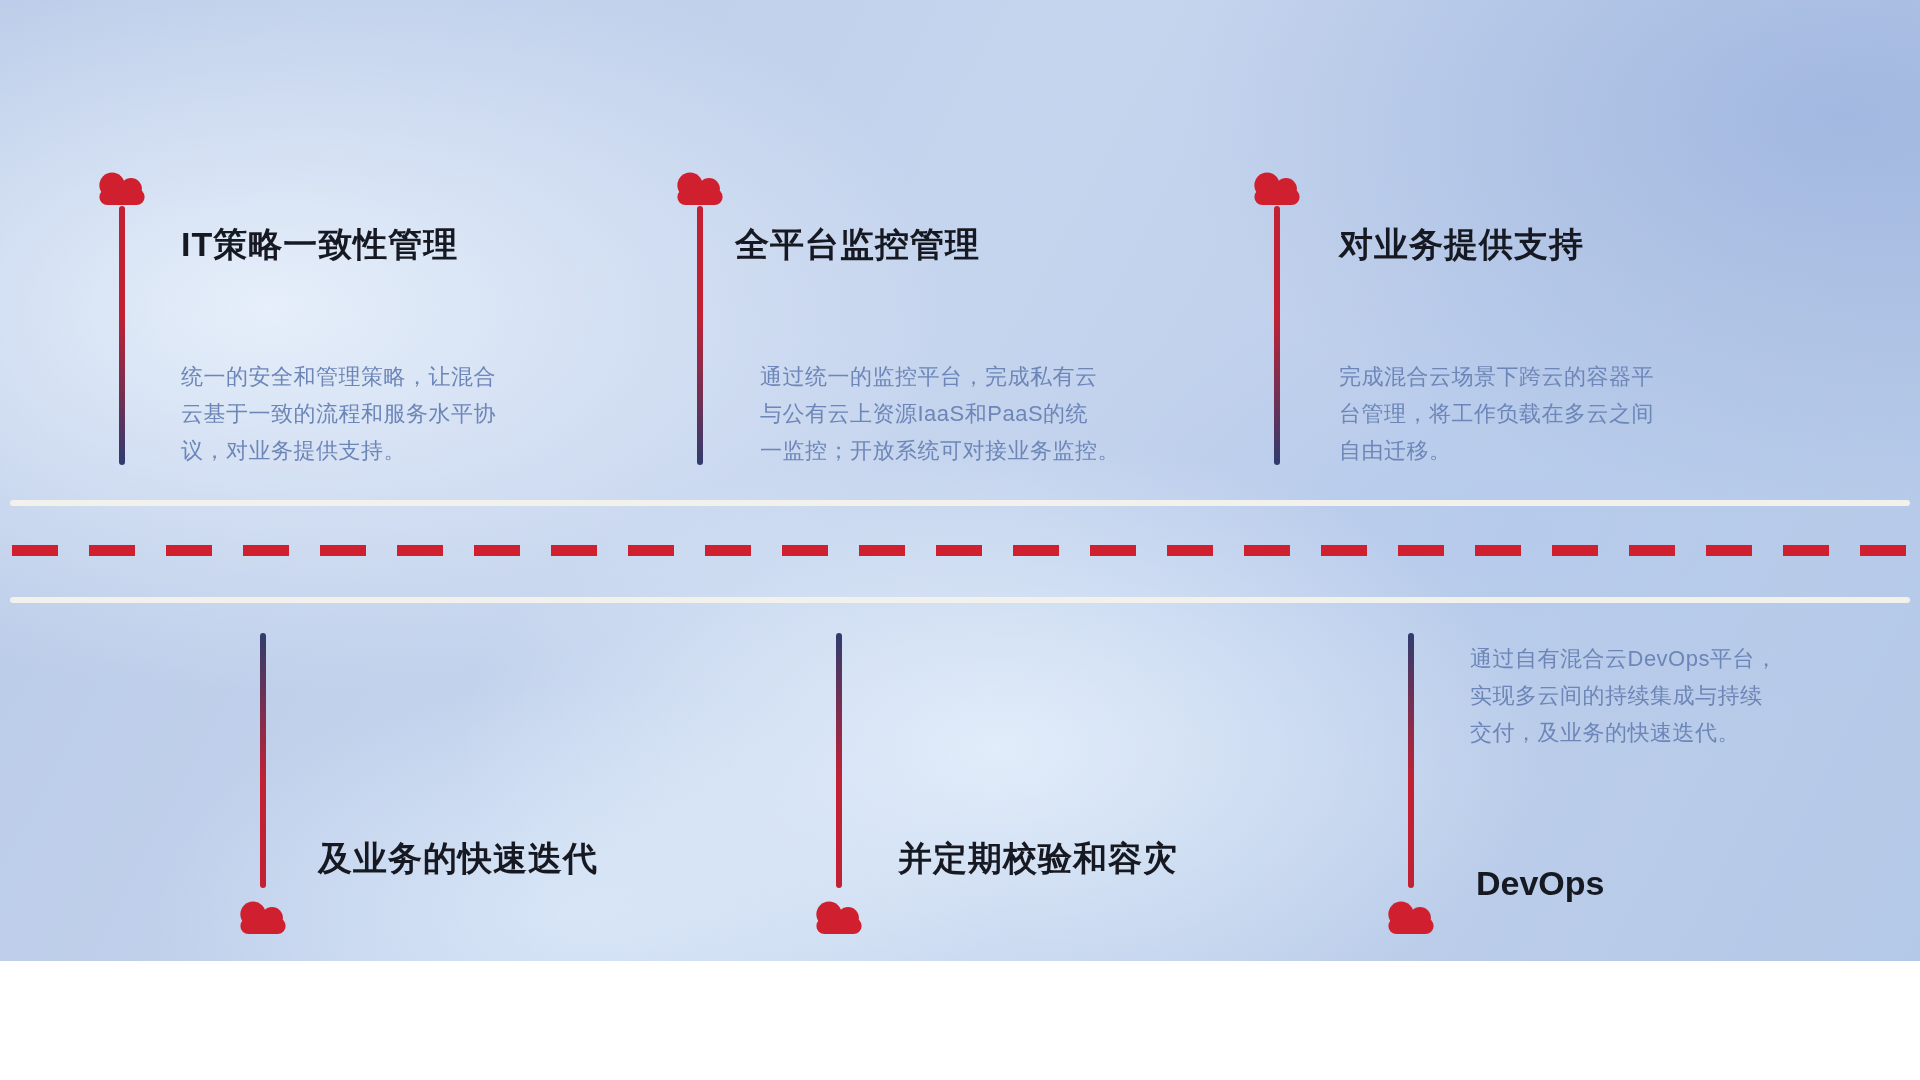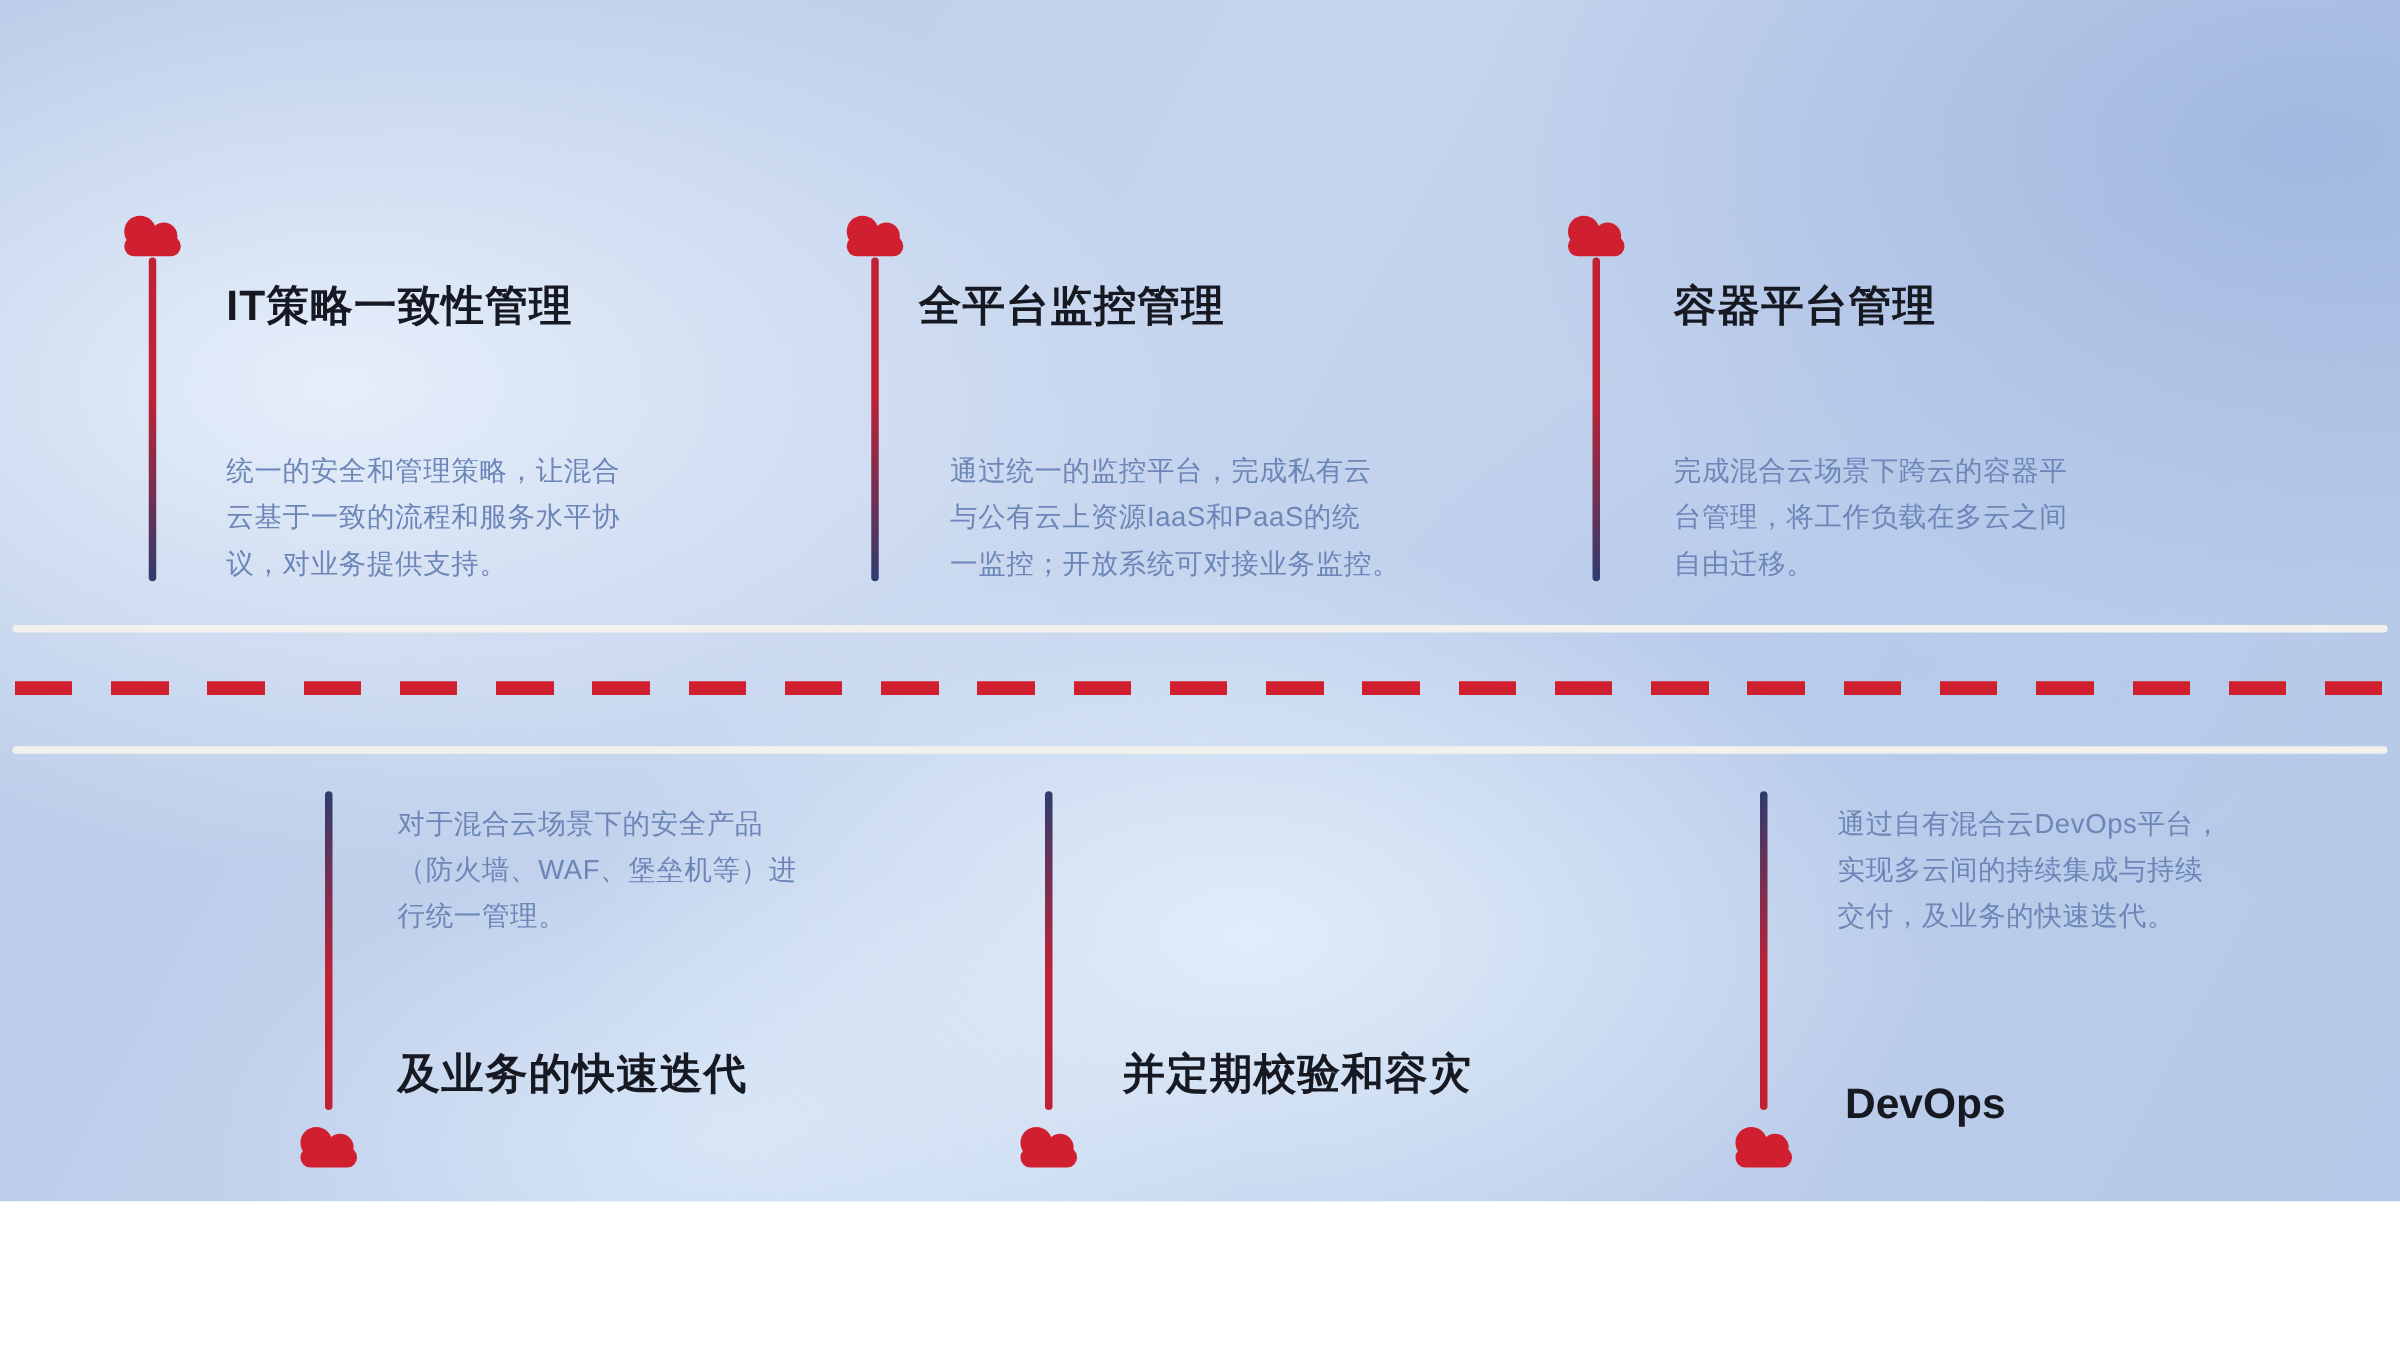--- a/index.html
+++ b/index.html
@@ -109,39 +109,36 @@
         <rect x="7" y="23" width="50" height="18" rx="9"></rect>
       </g>
   </svg>
 
   <div class="stem down s1"></div>
   <div class="stem down s2"></div>
   <div class="stem down s3"></div>
 
   <div class="title t1">IT策略一致性管理</div>
   <div class="title t2">全平台监控管理</div>
-  <div class="title t3">容器平台管理</div>
+  <div class="title t3">对业务提供支持</div>
 
   <div class="desc d1">统一的安全和管理策略，让混合
 云基于一致的流程和服务水平协
 议，对业务提供支持。</div>
   <div class="desc d2">通过统一的监控平台，完成私有云
 与公有云上资源IaaS和PaaS的统
 一监控；开放系统可对接业务监控。</div>
   <div class="desc d3">完成混合云场景下跨云的容器平
 台管理，将工作负载在多云之间
 自由迁移。</div>
 
   <div class="stem up s4"></div>
   <div class="stem up s5"></div>
   <div class="stem up s6"></div>
 
-  <div class="desc d4">对于混合云场景下的安全产品
-（防火墙、WAF、堡垒机等）进
-行统一管理。</div>
   <div class="desc d6">通过自有混合云DevOps平台，
 实现多云间的持续集成与持续
 交付，及业务的快速迭代。</div>
 
   <div class="title t4">及业务的快速迭代</div>
   <div class="title t5">并定期校验和容灾</div>
   <div class="title t6">DevOps</div>
 
   <svg class="cloud c4" viewBox="0 0 64 42">
     <g fill="#d0202f">

